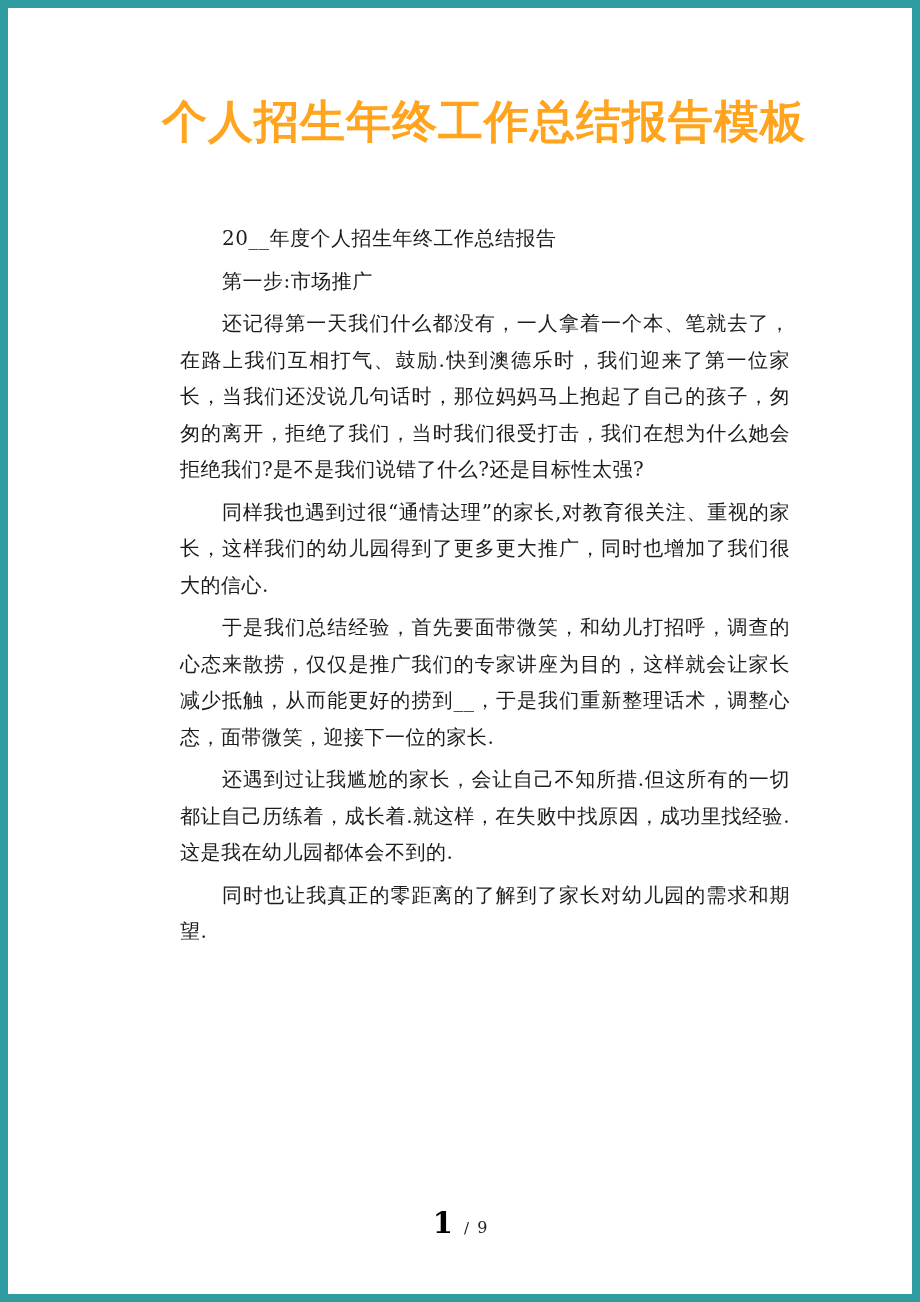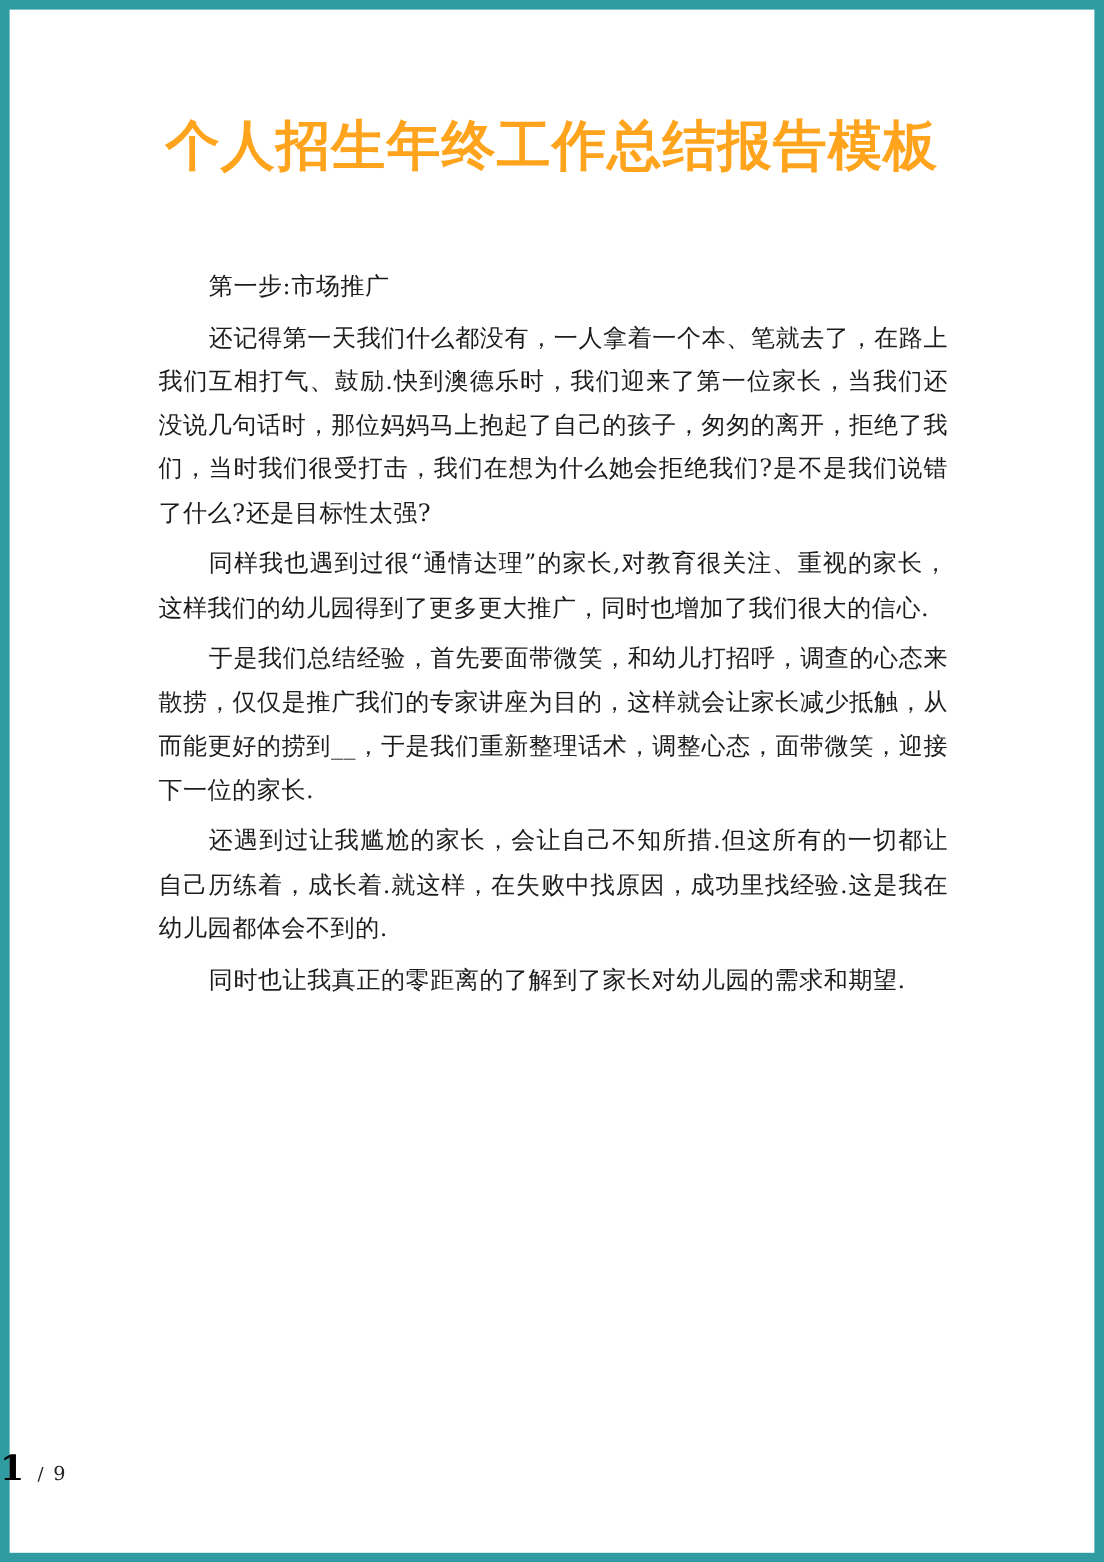--- a/index.html
+++ b/index.html
@@ -20,20 +20,21 @@
     inset: 0;
     border: 8px solid #2e9ca1;
     pointer-events: none;
     box-sizing: border-box;
   }
   .page {
     position: relative;
     width: 920px;
     height: 1302px;
     box-sizing: border-box;
+    padding-left: 48px;
   }
   h1.doc-title {
     margin: 0 0 72px 0;
     padding-top: 96px;
     text-align: center;
     font-size: 45px;
     line-height: 52px;
     font-weight: bold;
     letter-spacing: 1px;
     color: #ffa41c;
@@ -49,21 +50,21 @@
     text-indent: 42px;
     text-align: justify;
     letter-spacing: 0.5px;
     word-break: break-all;
   }
   .page-footer {
     position: absolute;
     left: 0;
     right: 0;
     top: 1206px;
-    text-align: left;
+    text-align: center;
     white-space: nowrap;
   }
   .page-footer .page-num {
     font-size: 29px;
     font-weight: bold;
     color: #000000;
   }
   .page-footer .page-sep {
     font-size: 15px;
     color: #222222;
@@ -77,20 +78,21 @@
 </head>
 <body>
 
 <div class="page">
 
   <div class="page-border"></div>
 
   <h1 class="doc-title">个人招生年终工作总结报告模板</h1>
 
   <div class="body-text">
+    <p>20__年度个人招生年终工作总结报告</p>
     <p>第一步:市场推广</p>
     <p>还记得第一天我们什么都没有，一人拿着一个本、笔就去了，在路上我们互相打气、鼓励.快到澳德乐时，我们迎来了第一位家长，当我们还没说几句话时，那位妈妈马上抱起了自己的孩子，匆匆的离开，拒绝了我们，当时我们很受打击，我们在想为什么她会拒绝我们?是不是我们说错了什么?还是目标性太强?</p>
     <p>同样我也遇到过很“通情达理”的家长,对教育很关注、重视的家长，这样我们的幼儿园得到了更多更大推广，同时也增加了我们很大的信心.</p>
     <p>于是我们总结经验，首先要面带微笑，和幼儿打招呼，调查的心态来散捞，仅仅是推广我们的专家讲座为目的，这样就会让家长减少抵触，从而能更好的捞到__，于是我们重新整理话术，调整心态，面带微笑，迎接下一位的家长.</p>
     <p>还遇到过让我尴尬的家长，会让自己不知所措.但这所有的一切都让自己历练着，成长着.就这样，在失败中找原因，成功里找经验.这是我在幼儿园都体会不到的.</p>
     <p>同时也让我真正的零距离的了解到了家长对幼儿园的需求和期望.</p>
   </div>
 
   <div class="page-footer">
     <span class="page-num">1</span>

